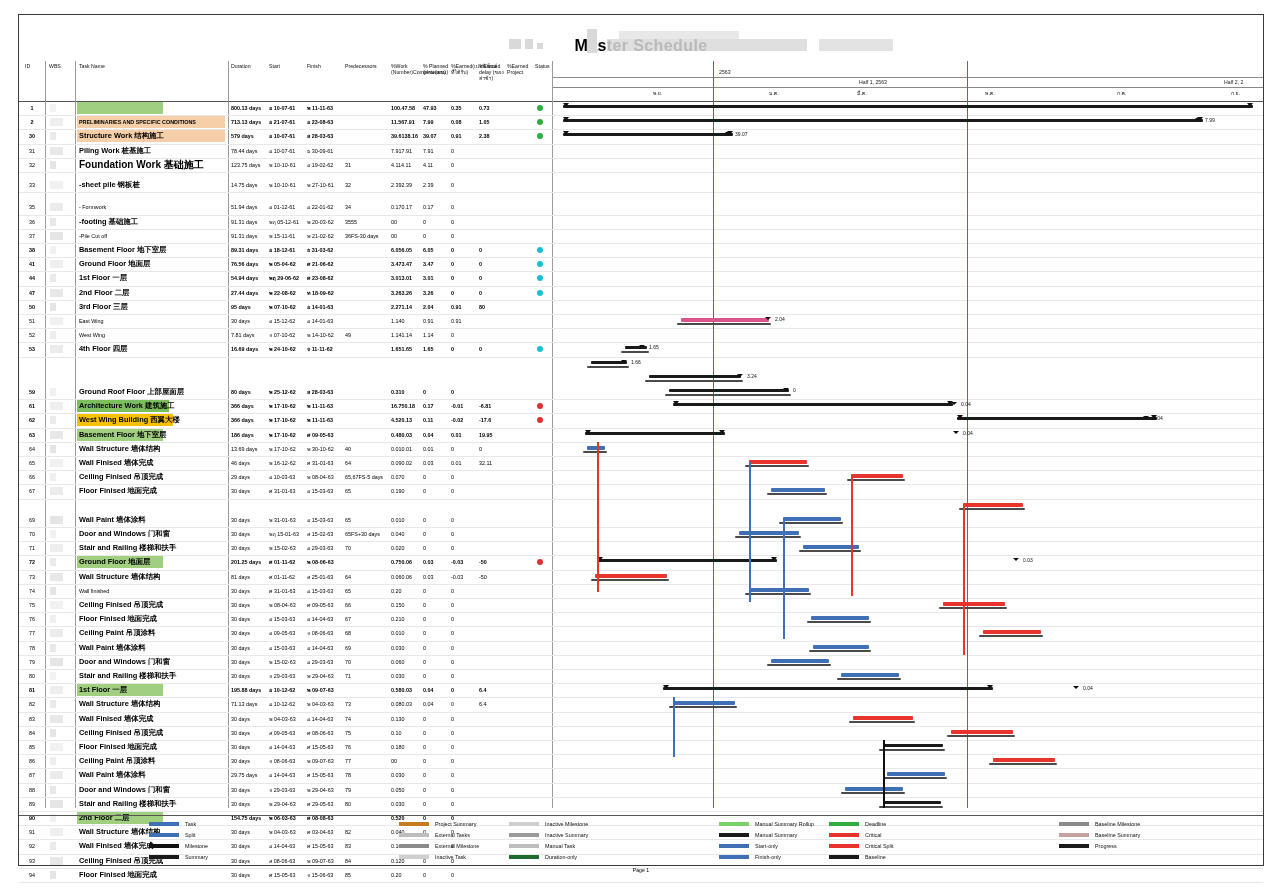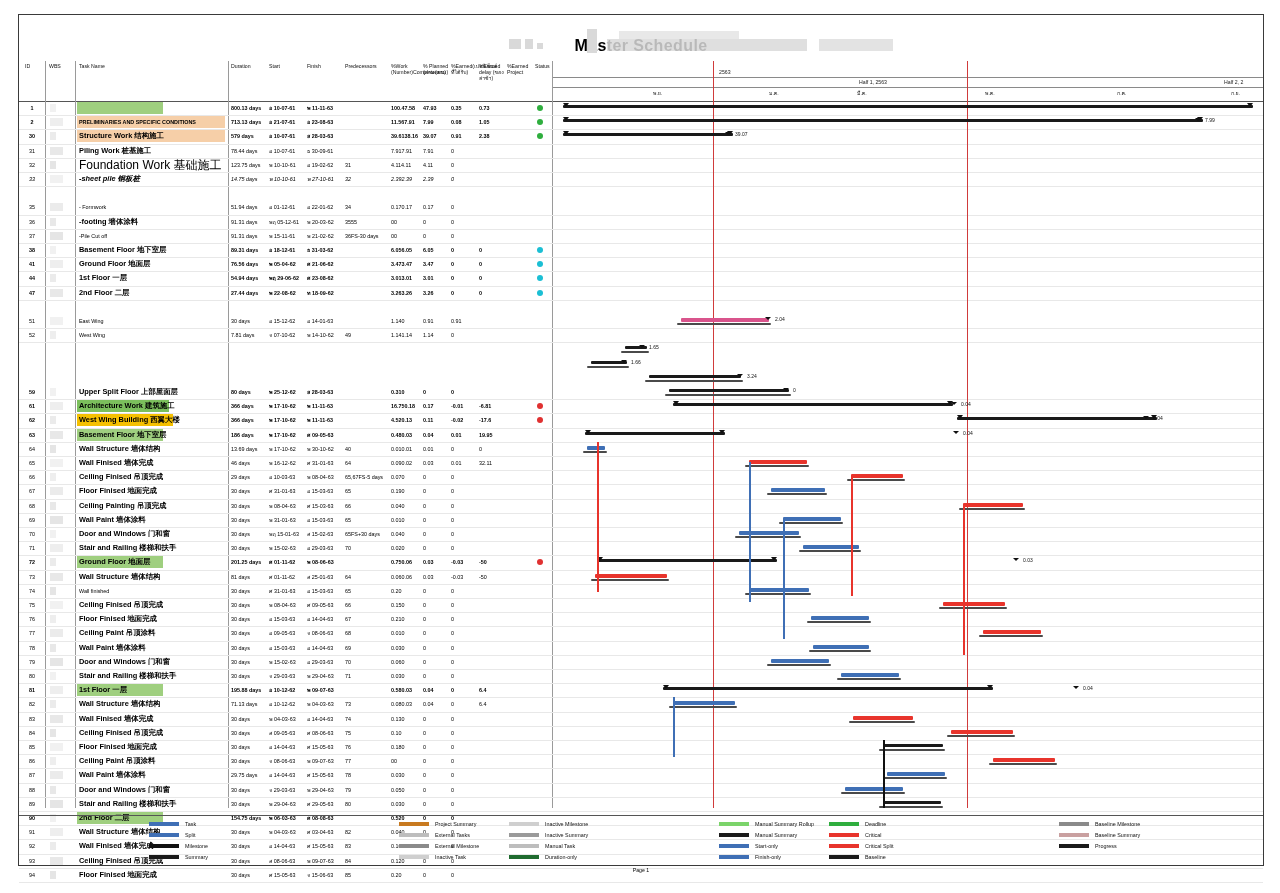--- a/index.html
+++ b/index.html
@@ -178,32 +178,32 @@
           <div class="cell c-work">7.917.91</div>
           <div class="cell c-plan">7.91</div>
           <div class="cell c-earn">0</div>
           <div class="cell c-del"></div>
           <div class="cell c-proj"></div>
         </div>
         <div class="row" style="top: 56.8px;">
           <div class="hl-grey" style="left: 31px; top: 3px; width: 6px; height: 8px; opacity: 0.635714;"></div>
           <div class="cell c-id">32</div>
           <div class="cell c-wbs"></div>
-          <div class="cell c-task cn-sm" style="font-size: 12px; font-weight: normal;">Foundation Work 基础施工</div>
+          <div class="cell c-task cn-sm" style="font-size: 10px; font-weight: bold;">Foundation Work 基础施工</div>
           <div class="cell c-dur">123.75 days</div>
           <div class="cell c-start">พ 10-10-61</div>
           <div class="cell c-finish">อ 19-02-62</div>
           <div class="cell c-pred">31</div>
           <div class="cell c-work">4.114.11</div>
           <div class="cell c-plan">4.11</div>
           <div class="cell c-earn">0</div>
           <div class="cell c-del"></div>
           <div class="cell c-proj"></div>
         </div>
-        <div class="row" style="top: 71px; font-style: italic;">
+        <div class="row" style="top: 77px;">
           <div class="hl-grey" style="left: 31px; top: 3px; width: 13px; height: 8px; opacity: 0.35;"></div>
           <div class="cell c-id">33</div>
           <div class="cell c-wbs"></div>
           <div class="cell c-task cn-sm" style="font-size: 7.4px; font-weight: bold;">-sheet pile 钢板桩</div>
           <div class="cell c-dur">14.75 days</div>
           <div class="cell c-start">พ 10-10-61</div>
           <div class="cell c-finish">พ 27-10-61</div>
           <div class="cell c-pred">32</div>
           <div class="cell c-work">2.392.39</div>
           <div class="cell c-plan">2.39</div>
@@ -223,21 +223,21 @@
           <div class="cell c-work">0.170.17</div>
           <div class="cell c-plan">0.17</div>
           <div class="cell c-earn">0</div>
           <div class="cell c-del"></div>
           <div class="cell c-proj"></div>
         </div>
         <div class="row" style="top: 113.6px;">
           <div class="hl-grey" style="left: 31px; top: 3px; width: 6px; height: 8px; opacity: 0.564286;"></div>
           <div class="cell c-id">36</div>
           <div class="cell c-wbs"></div>
-          <div class="cell c-task cn-sm" style="font-size: 7.4px; font-weight: bold;">-footing 墙体涂料</div>
+          <div class="cell c-task cn-sm" style="font-size: 7.4px; font-weight: bold;">-footing 基础施工</div>
           <div class="cell c-dur">91.31 days</div>
           <div class="cell c-start">พฤ 05-12-61</div>
           <div class="cell c-finish">พ 20-03-62</div>
           <div class="cell c-pred">3555</div>
           <div class="cell c-work">00</div>
           <div class="cell c-plan">0</div>
           <div class="cell c-earn">0</div>
           <div class="cell c-del"></div>
           <div class="cell c-proj"></div>
         </div>
@@ -312,20 +312,35 @@
           <div class="cell c-dur bold">27.44 days</div>
           <div class="cell c-start bold">พ 22-08-62</div>
           <div class="cell c-finish bold">ท 18-09-62</div>
           <div class="cell c-pred bold"></div>
           <div class="cell c-work bold">3.263.26</div>
           <div class="cell c-plan bold">3.26</div>
           <div class="cell c-earn bold">0</div>
           <div class="cell c-del bold">0</div>
           <div class="cell c-proj bold"></div>
           <div class="dot cyan" style="left: 518px;"></div>
+        </div>
+        <div class="row" style="top: 198.8px;">
+          <div class="hl-grey" style="left: 31px; top: 3px; width: 6px; height: 8px; opacity: 0.635714;"></div>
+          <div class="cell c-id bold">50</div>
+          <div class="cell c-wbs bold"></div>
+          <div class="cell c-task bold cn-sm" style="font-size: 7.4px; font-weight: bold;">3rd Floor 三层</div>
+          <div class="cell c-dur bold">95 days</div>
+          <div class="cell c-start bold">พ 07-10-62</div>
+          <div class="cell c-finish bold">อ 14-01-63</div>
+          <div class="cell c-pred bold"></div>
+          <div class="cell c-work bold">2.271.14</div>
+          <div class="cell c-plan bold">2.04</div>
+          <div class="cell c-earn bold">0.91</div>
+          <div class="cell c-del bold">80</div>
+          <div class="cell c-proj bold"></div>
         </div>
         <div class="row" style="top: 213px;">
           <div class="hl-grey" style="left: 31px; top: 3px; width: 13px; height: 8px; opacity: 0.35;"></div>
           <div class="cell c-id">51</div>
           <div class="cell c-wbs"></div>
           <div class="cell c-task">East Wing</div>
           <div class="cell c-dur">30 days</div>
           <div class="cell c-start">อ 15-12-62</div>
           <div class="cell c-finish">อ 14-01-63</div>
           <div class="cell c-pred"></div>
@@ -343,25 +358,41 @@
           <div class="cell c-dur">7.81 days</div>
           <div class="cell c-start">จ 07-10-62</div>
           <div class="cell c-finish">พ 14-10-62</div>
           <div class="cell c-pred">49</div>
           <div class="cell c-work">1.141.14</div>
           <div class="cell c-plan">1.14</div>
           <div class="cell c-earn">0</div>
           <div class="cell c-del"></div>
           <div class="cell c-proj"></div>
         </div>
+        <div class="row" style="top: 241.4px;">
+          <div class="hl-grey" style="left: 31px; top: 3px; width: 13px; height: 8px; opacity: 0.492857;"></div>
+          <div class="cell c-id bold">53</div>
+          <div class="cell c-wbs bold"></div>
+          <div class="cell c-task bold cn-sm" style="font-size: 7.4px; font-weight: bold;">4th Floor 四层</div>
+          <div class="cell c-dur bold">16.69 days</div>
+          <div class="cell c-start bold">พ 24-10-62</div>
+          <div class="cell c-finish bold">จ 11-11-62</div>
+          <div class="cell c-pred bold"></div>
+          <div class="cell c-work bold">1.651.65</div>
+          <div class="cell c-plan bold">1.65</div>
+          <div class="cell c-earn bold">0</div>
+          <div class="cell c-del bold">0</div>
+          <div class="cell c-proj bold"></div>
+          <div class="dot cyan" style="left: 518px;"></div>
+        </div>
         <div class="row" style="top: 284px;">
           <div class="hl-grey" style="left: 31px; top: 3px; width: 6px; height: 8px; opacity: 0.35;"></div>
           <div class="cell c-id bold">59</div>
           <div class="cell c-wbs bold"></div>
-          <div class="cell c-task bold cn-sm" style="font-size: 7.4px; font-weight: bold;">Upper Split Floor 上部屋面层</div>
+          <div class="cell c-task bold cn-sm" style="font-size: 7.4px; font-weight: bold;">Ground Roof Floor 上部屋面层</div>
           <div class="cell c-dur bold">80 days</div>
           <div class="cell c-start bold">พ 25-12-62</div>
           <div class="cell c-finish bold">ส 28-03-63</div>
           <div class="cell c-pred bold"></div>
           <div class="cell c-work bold">0.310</div>
           <div class="cell c-plan bold">0</div>
           <div class="cell c-earn bold">0</div>
           <div class="cell c-del bold"></div>
           <div class="cell c-proj bold"></div>
         </div>
@@ -463,35 +494,20 @@
         <div class="row" style="top: 383.4px;">
           <div class="hl-grey" style="left: 31px; top: 3px; width: 13px; height: 8px; opacity: 0.492857;"></div>
           <div class="cell c-id">67</div>
           <div class="cell c-wbs"></div>
           <div class="cell c-task cn-sm" style="font-size: 7.4px; font-weight: bold;">Floor Finised 地面完成</div>
           <div class="cell c-dur">30 days</div>
           <div class="cell c-start">ศ 31-01-63</div>
           <div class="cell c-finish">อ 15-03-63</div>
           <div class="cell c-pred">65</div>
           <div class="cell c-work">0.190</div>
-          <div class="cell c-plan">0</div>
-          <div class="cell c-earn">0</div>
-          <div class="cell c-del"></div>
-          <div class="cell c-proj"></div>
-        </div>
-        <div class="row" style="top: 397.6px;">
-          <div class="hl-grey" style="left: 31px; top: 3px; width: 6px; height: 8px; opacity: 0.564286;"></div>
-          <div class="cell c-id">68</div>
-          <div class="cell c-wbs"></div>
-          <div class="cell c-task cn-sm" style="font-size: 7.4px; font-weight: bold;">Ceiling Painting 吊顶完成</div>
-          <div class="cell c-dur">30 days</div>
-          <div class="cell c-start">พ 08-04-63</div>
-          <div class="cell c-finish">ศ 15-03-63</div>
-          <div class="cell c-pred">66</div>
-          <div class="cell c-work">0.040</div>
           <div class="cell c-plan">0</div>
           <div class="cell c-earn">0</div>
           <div class="cell c-del"></div>
           <div class="cell c-proj"></div>
         </div>
         <div class="row" style="top: 411.8px;">
           <div class="hl-grey" style="left: 31px; top: 3px; width: 13px; height: 8px; opacity: 0.635714;"></div>
           <div class="cell c-id">69</div>
           <div class="cell c-wbs"></div>
           <div class="cell c-task cn-sm" style="font-size: 7.4px; font-weight: bold;">Wall Paint 墙体涂料</div>

